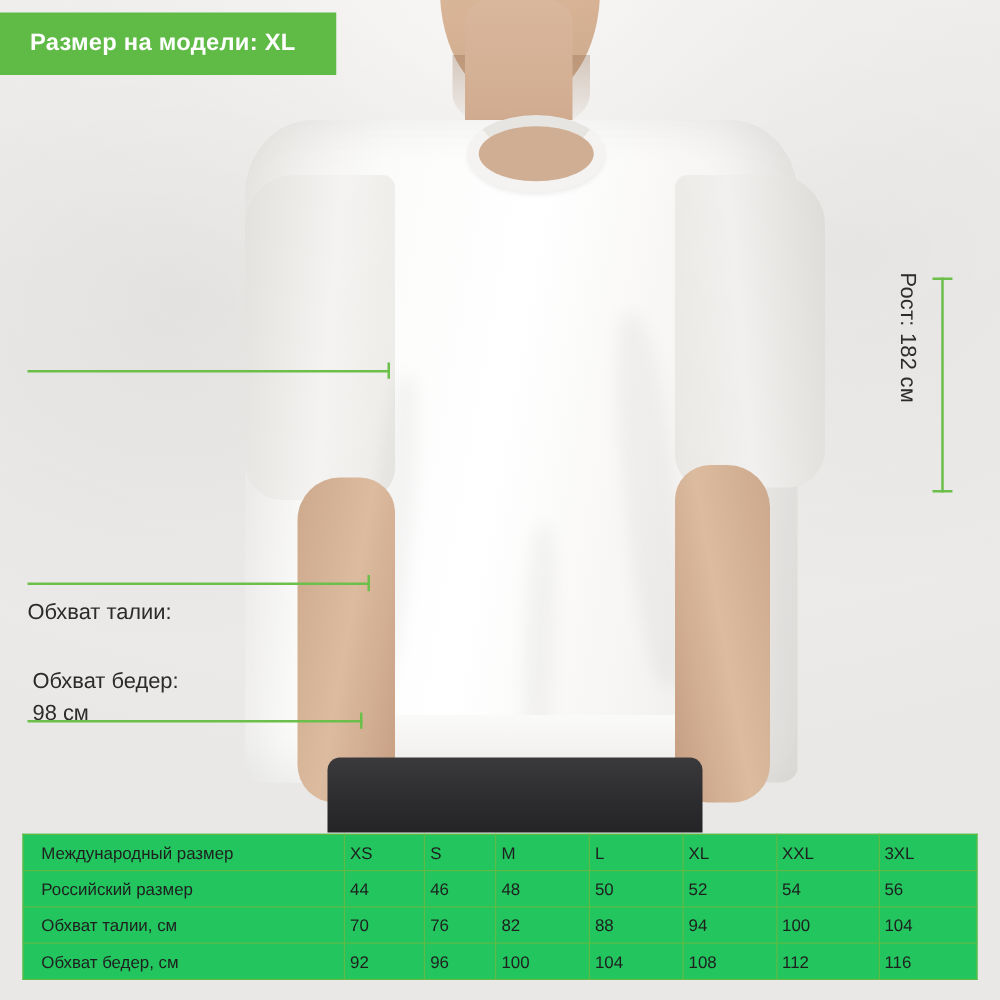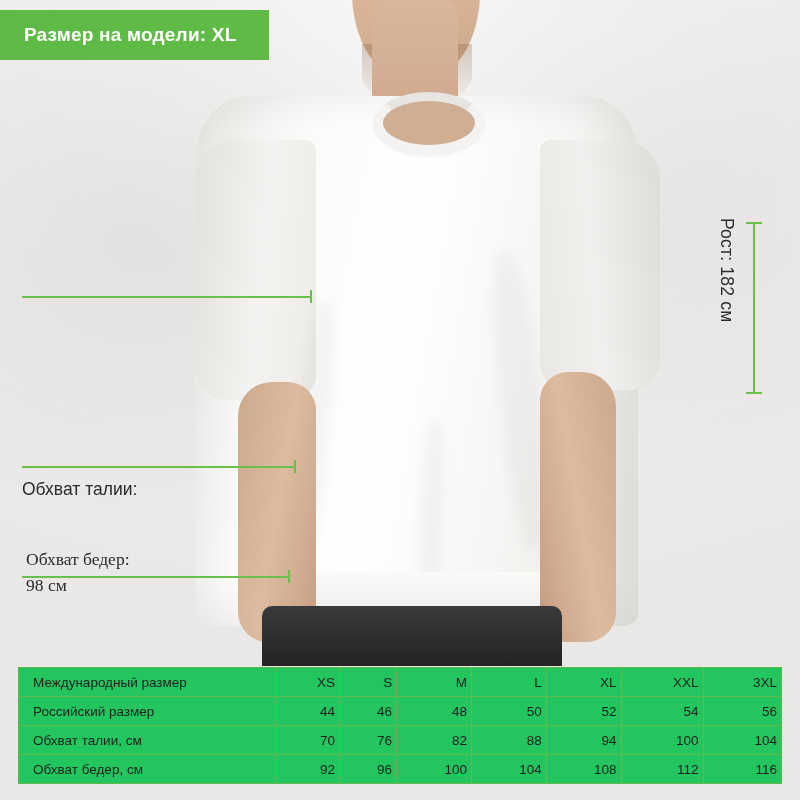--- a/index.html
+++ b/index.html
@@ -181,21 +181,21 @@
   .lead-cap {
     position: absolute;
     width: 2px;
     height: 13px;
     background: #6cbf4b;
     z-index: 5;
   }
 
   .c-chest { left: 22px; top: 266px; }
   .c-waist { left: 22px; top: 452px; margin-top: 24px; }
-  .c-hips  { left: 26px; top: 546px; font-family: Liberation Serif, serif; }
+  .c-hips  { left: 26px; top: 531px; }
 
   
   .height-wrap {
     position: absolute;
     left: 716px; top: 218px;
     z-index: 5;
     display: flex;
     align-items: flex-start;
   }
   .height-label {
@@ -233,21 +233,21 @@
   table {
     border-collapse: collapse;
     width: 100%;
     background: #22c55e;
   }
   td {
     border: 1px solid #5fbb46;
     height: 24px;
     font-size: 13.5px;
     color: #1f1f1f;
-    text-align: right;
+    text-align: left;
     padding: 2px 4px;
     white-space: nowrap;
   }
   td.rowhead {
     text-align: left;
     padding-left: 14px;
     width: 238px;
   }
 </style>
 </head>

